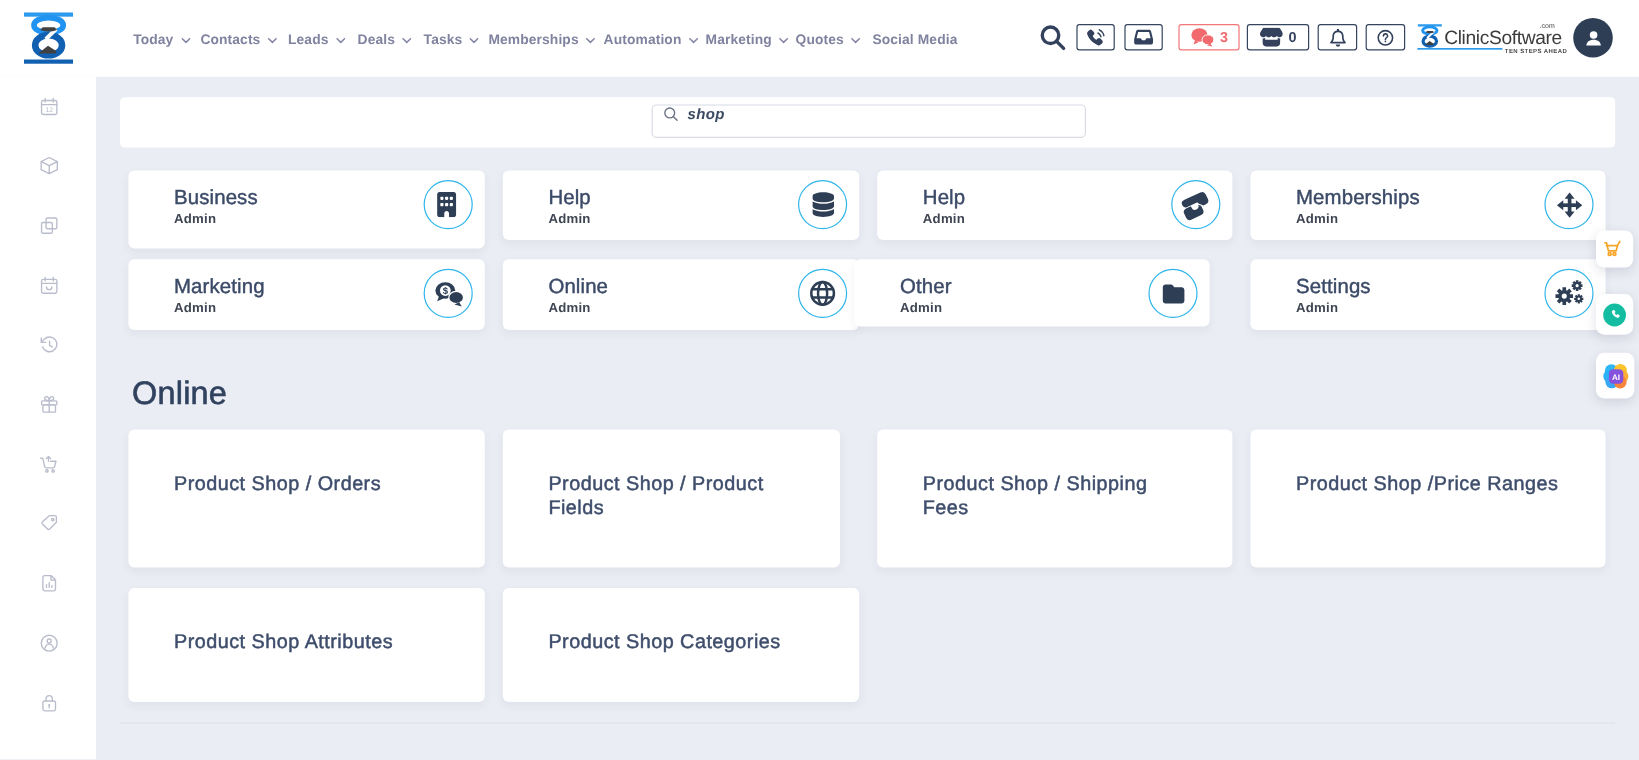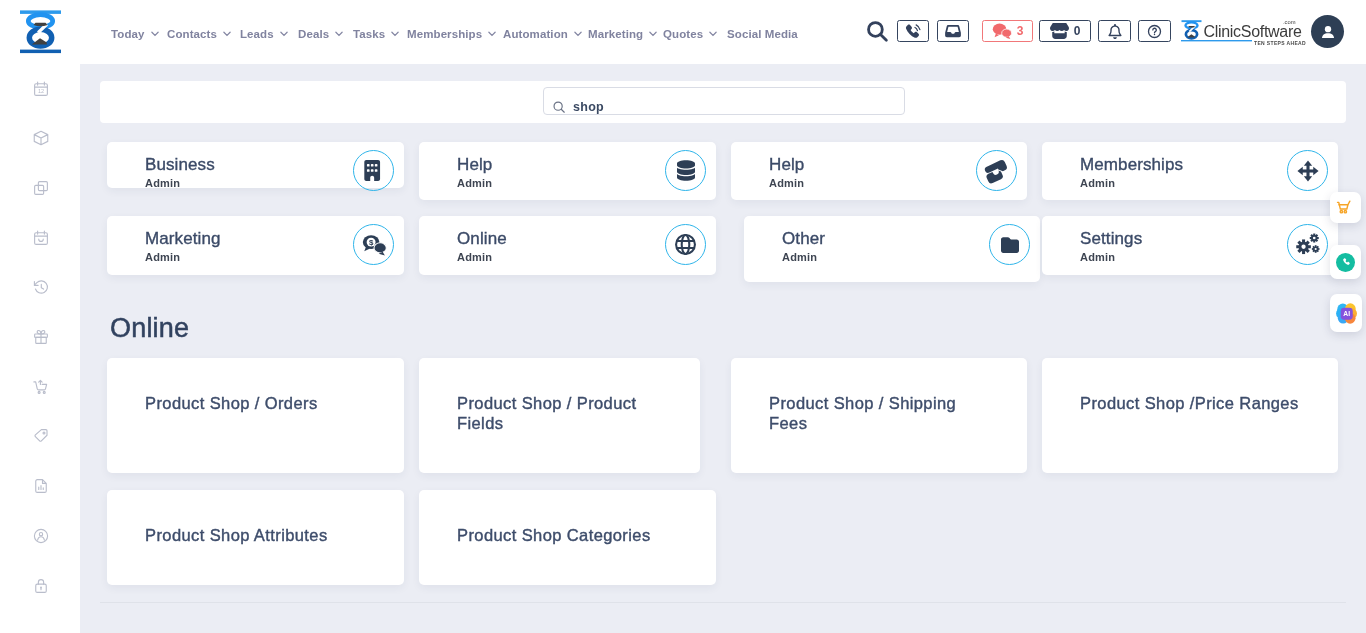--- a/index.html
+++ b/index.html
@@ -14,21 +14,21 @@
 .hbtn.red { border-color:#f17779; color:#f1696c; }
 .cnt { font-size:12px; font-weight:700; margin-left:5px; }
 
 .card { position:absolute; background:#fff; border-radius:5px; box-shadow:0 3px 8px rgba(40,50,90,.06); }
 .ctitle { position:absolute; left:38px; top:12.5px; font-size:17px; font-weight:500; color:#3b4a67; letter-spacing:.1px; -webkit-text-stroke:.35px #3b4a67; }
 .cadmin { position:absolute; left:38px; top:35px; font-size:11px; font-weight:700; color:#3e4552; letter-spacing:.2px;text-align:right; }
 .circ { position:absolute; right:10px; top:8px; width:41px; height:41px; border:1.6px solid #2fb5ea; border-radius:50%; display:flex; align-items:center; justify-content:center; }
 .bigcard { position:absolute; background:#fff; border-radius:5px; box-shadow:0 3px 8px rgba(40,50,90,.06); padding:36px 36px 0 38px; font-size:16.5px; font-weight:400; color:#3e4d6b; letter-spacing:.4px; line-height:19.5px; -webkit-text-stroke:.4px #3e4d6b; }
 #online-h { position:absolute; left:110px; top:313px; font-size:27px; font-weight:400; color:#31425f; letter-spacing:.2px; -webkit-text-stroke:.5px #31425f; }
 #toolbar { position:absolute; left:100px; top:81px; width:1246px; height:42px; background:#fff; border-radius:4px; }
-#sinput { position:absolute; left:443px; top:6px; width:362px; height:28px; border:1px solid #d9dce5; border-radius:4px; display:flex; align-items:flex-end; padding-left:8px; }
+#sinput { position:absolute; left:443px; top:6px; width:362px; height:28px; border:1px solid #d9dce5; border-radius:4px; display:flex; align-items:flex-start; padding-left:8px;font-style:italic; }
 #sinput span { font-size:12.5px; font-weight:700; color:#3b4a63; margin-left:7px; letter-spacing:.3px; }
 .fsq { position:absolute; background:#fff; border-radius:7px; box-shadow:0 3px 10px rgba(40,50,90,.15); display:flex; align-items:center; justify-content:center; z-index:6; }
 #sep { position:absolute; left:100px; top:602px; width:1246px; height:1px; background:#dfe2e9; }
 .sic { position:absolute; left:32px; width:18px; height:18px; }
 
 #cslogo { position:absolute; left:1181px; top:13px; width:120px; height:38px;text-align:right; }
 #avatar { position:absolute; left:1311px; top:15px; width:33px; height:33px; border-radius:50%; background:#2e3f55; display:flex; align-items:center; justify-content:center; }
 </style>
 </head>
 <body>
@@ -202,21 +202,21 @@
   <div id="sinput">
     <svg width="14" height="14" viewBox="0 0 24 24" fill="none" stroke="#6a7285" stroke-width="2">
           <circle cx="10.5" cy="10.5" r="7"></circle>
           <path d="M15.8 15.8 L21 21" stroke-linecap="round"></path>
         </svg>
     <span>shop</span>
   </div>
 </div>
 
 <div id="cards1">
-      <div class="card" style="left:107px;top:142px;width:297px;height:46px">
+      <div class="card" style="left:107px;top:142px;width:297px;height:65px">
         <div class="ctitle">Business</div>
         <div class="cadmin">Admin</div>
         <div class="circ">
           <svg width="19" height="21" viewBox="0 0 448 512" fill="#2d3e55">
             <path d="M48 0C21.5 0 0 21.5 0 48V464c0 26.5 21.5 48 48 48h96V432c0-26.5 21.5-48 48-48s48 21.5 48 48v80h96c26.5 0 48-21.5 48-48V48c0-26.5-21.5-48-48-48H48zM64 240c0-8.8 7.2-16 16-16h32c8.8 0 16 7.2 16 16v32c0 8.8-7.2 16-16 16H80c-8.8 0-16-7.2-16-16V240zm112-16h32c8.8 0 16 7.2 16 16v32c0 8.8-7.2 16-16 16H176c-8.8 0-16-7.2-16-16V240c0-8.8 7.2-16 16-16zm80 16c0-8.8 7.2-16 16-16h32c8.8 0 16 7.2 16 16v32c0 8.8-7.2 16-16 16H272c-8.8 0-16-7.2-16-16V240zM80 96h32c8.8 0 16 7.2 16 16v32c0 8.8-7.2 16-16 16H80c-8.8 0-16-7.2-16-16V112c0-8.8 7.2-16 16-16zm80 16c0-8.8 7.2-16 16-16h32c8.8 0 16 7.2 16 16v32c0 8.8-7.2 16-16 16H176c-8.8 0-16-7.2-16-16V112zM272 96h32c8.8 0 16 7.2 16 16v32c0 8.8-7.2 16-16 16H272c-8.8 0-16-7.2-16-16V112c0-8.8 7.2-16 16-16z"></path>
           </svg>
         </div>
       </div>
       <div class="card" style="left:419px;top:142px;width:297px;height:58px">
         <div class="ctitle">Help</div>
@@ -271,21 +271,21 @@
         <div class="ctitle">Online</div>
         <div class="cadmin">Admin</div>
         <div class="circ">
           <svg width="23" height="23" viewBox="0 0 100 100" fill="none" stroke="#2d3e55" stroke-width="9">
             <circle cx="50" cy="50" r="41"></circle>
             <ellipse cx="50" cy="50" rx="16.5" ry="41"></ellipse>
             <path d="M12 35 h76 M12 65 h76"></path>
           </svg>
         </div>
       </div>
-      <div class="card" style="left:744px;top:216px;width:296px;height:66px">
+      <div class="card" style="left:712px;top:216px;width:296px;height:56px">
         <div class="ctitle">Other</div>
         <div class="cadmin">Admin</div>
         <div class="circ">
           <svg width="22" height="18" viewBox="0 0 512 512" fill="#2d3e55">
             <path d="M64 480H448c35.3 0 64-28.7 64-64V160c0-35.3-28.7-64-64-64H288c-10.1 0-19.6-4.7-25.6-12.8L243.2 57.6C231.1 41.5 212.1 32 192 32H64C28.7 32 0 60.7 0 96V416c0 35.3 28.7 64 64 64z"></path>
           </svg>
         </div>
       </div>
       <div class="card" style="left:1042px;top:216px;width:296px;height:59px">
         <div class="ctitle">Settings</div>

